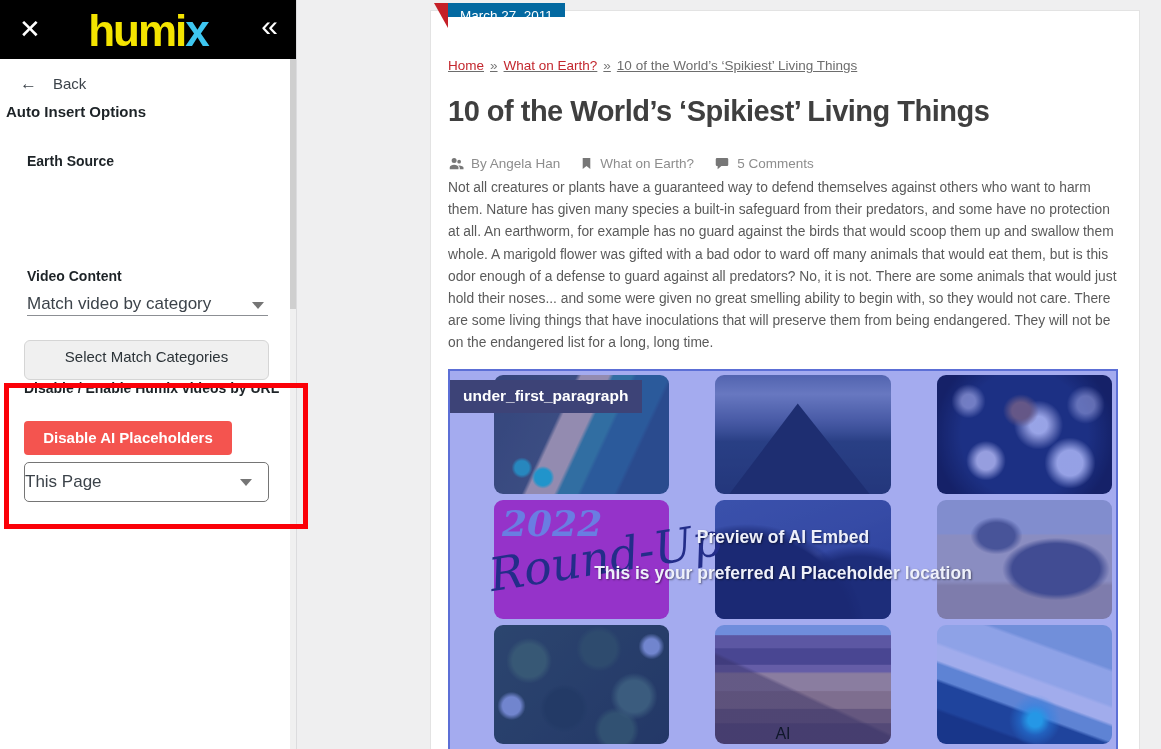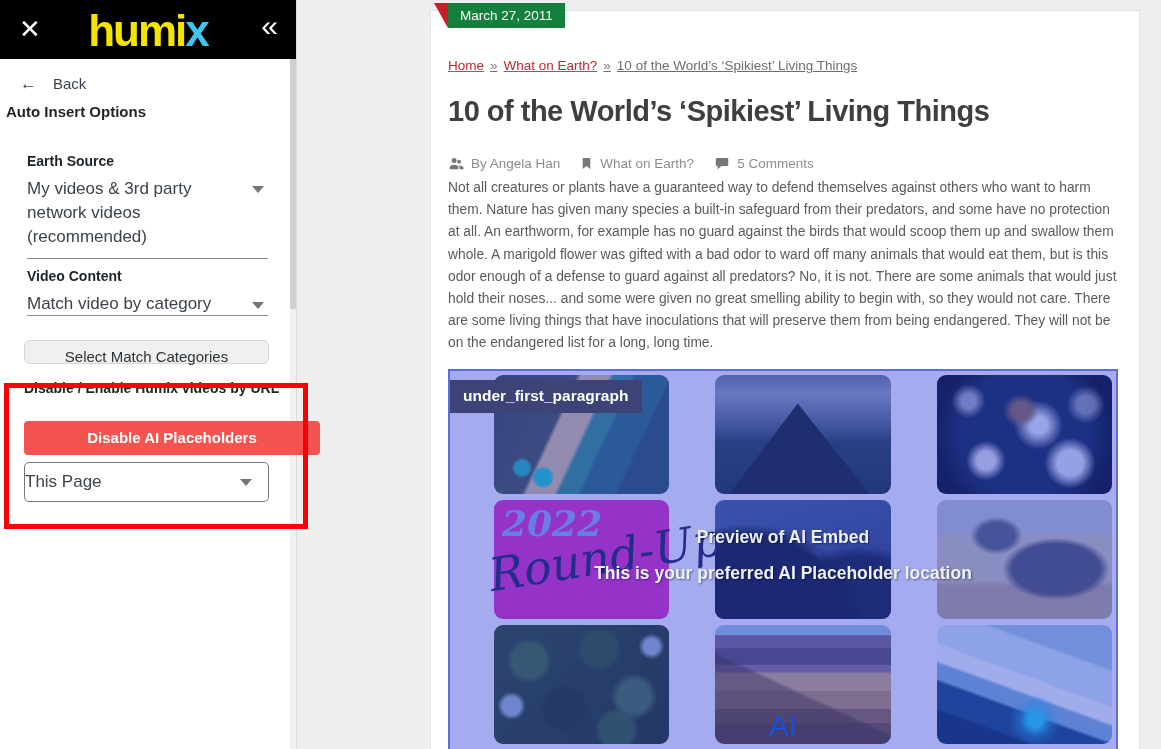--- a/index.html
+++ b/index.html
@@ -33,43 +33,43 @@
   .md-select { position:absolute; left:27px; width:241px; border-bottom:1px solid #8c8f94;
                font-size:17px; color:#3c434a; cursor:pointer; }
   .sel-vs { top:177px; padding-bottom:9px; }
   .sel-vs .sel-text { width:195px; line-height:24px; }
   .sel-vc { top:293px; }
   .sel-vc .sel-text { line-height:22px; }
   .sel-caret { position:absolute; right:4px; top:9px; width:0; height:0;
                border-left:6px solid transparent; border-right:6px solid transparent;
                border-top:7px solid #757575; }
 
-  .btn-categories { position:absolute; left:24px; top:340px; width:245px; height:24px;
+  .btn-categories { position:absolute; left:24px; top:340px; width:245px; height:40px;
                     background:#f0f0f0; border:1px solid #d5d5d5; border-radius:6px;
                     font-size:15px; color:#2c3338; font-weight:500; text-align:center;
                     line-height:32px; cursor:pointer; }
 
   .red-annotation { position:absolute; left:4px; top:383px; width:304px; height:146px;
                     border:5px solid #fb0007; pointer-events:none; }
 
   .url-label { position:absolute; left:24px; top:380px; font-size:14px; font-weight:bold; color:#1d2327; }
-  .btn-disable { position:absolute; left:24px; top:421px; width:296px; height:34px;
+  .btn-disable { position:absolute; left:24px; top:421px; width:208px; height:34px;
                  background:#f4544f; border:none; border-radius:4px; color:#fff;
                  font-size:15px; font-weight:bold; text-align:center; line-height:34px; cursor:pointer; }
   .page-select { position:absolute; left:24px; top:462px; width:245px; height:40px;
                  background:#fff; border:1px solid #757575; border-radius:5px;
                  font-size:17px; color:#3c434a; line-height:38px; cursor:pointer; }
   .page-select .sel-caret { right:16px; top:16px; }
 
   
   .content-card { position:absolute; left:430px; top:10px; width:710px; height:760px;
                   background:#fff; border:1px solid #e3e3e3; }
 
-  .date-badge { position:absolute; left:17px; top:-8px; height:25px; padding:0 12px;
-                background:#15803d; color:#fff; font-size:13.5px; line-height:25px; }
+  .date-badge { position:absolute; left:17px; top:-8px; height:14px; padding:0 12px;
+                background:#0369a1; color:#fff; font-size:13.5px; line-height:25px; }
   .date-badge::before { content:""; position:absolute; left:-14px; top:0; width:14px; height:25px;
                 background:#c51f27; clip-path:polygon(100% 0, 100% 100%, 0 0); }
 
   .breadcrumb { position:absolute; left:17px; top:47px; font-size:13.5px; color:#6d6d6d;text-decoration:underline; }
   .breadcrumb .bc-link { color:#c3272e; text-decoration:none; cursor:pointer; }
   .breadcrumb .bc-sep { color:#7a7a7a; margin:0 6px; }
 
   .post-title { position:absolute; left:17px; top:84px; width:680px; font-size:29px;
                 font-weight:bold; letter-spacing:-0.5px; color:#3f3f3f; }
 
@@ -139,45 +139,41 @@
   .embed-overlay { position:absolute; inset:0; background:rgba(45,60,215,0.40); z-index:2; }
   .loc-badge { position:absolute; left:0; top:9px; z-index:3; background:#3d4377;
                color:#fff; font-size:15.5px; font-weight:bold; padding:7px 14px 8px 13px; }
   .embed-heading { position:absolute; left:0; right:0; top:156px; z-index:3; text-align:center;
                color:#eef0fa; font-size:17.5px; font-weight:bold;
                text-shadow:1px 1px 2px rgba(0,0,0,.45); }
   .embed-subheading { position:absolute; left:0; right:0; top:192px; z-index:3; text-align:center;
                color:#eef0fa; font-size:17.5px; font-weight:bold;
                text-shadow:1px 1px 2px rgba(0,0,0,.45); }
   .ai-watermark { position:absolute; left:0; right:0; bottom:14px; z-index:3; text-align:center;
-               color:#1d4ed8; font-size:30px; }
+               color:#0f172a; font-size:16px; }
 </style>
 </head>
 <body>
 
 <aside class="sidebar">
   <header class="sb-header">
     <div class="close-x">✕</div>
     <div class="sb-logo"><span class="lg-main">humi</span><span class="lg-x">x</span></div>
     <div class="collapse">«</div>
   </header>
   <div class="sb-scrolltrack">
     <div class="sb-scrollthumb"></div>
   </div>
 
   <div class="back-row">
     <span class="arr">←</span><span>Back</span>
   </div>
   <h2 class="panel-title">Auto Insert Options</h2>
 
   <div class="field-label lbl-vs">Earth Source</div>
-  <div class="md-select sel-vs">
-    <div class="sel-text">My videos &amp; 3rd party network videos (recommended)</div>
-    <span class="sel-caret"></span>
-  </div>
 
   <div class="field-label lbl-vc">Video Content</div>
   <div class="md-select sel-vc">
     <div class="sel-text">Match video by category</div>
     <span class="sel-caret"></span>
   </div>
 
   <div class="btn-categories">Select Match Categories</div>
 
   <div class="url-label">Disable / Enable Humix videos by URL</div>

